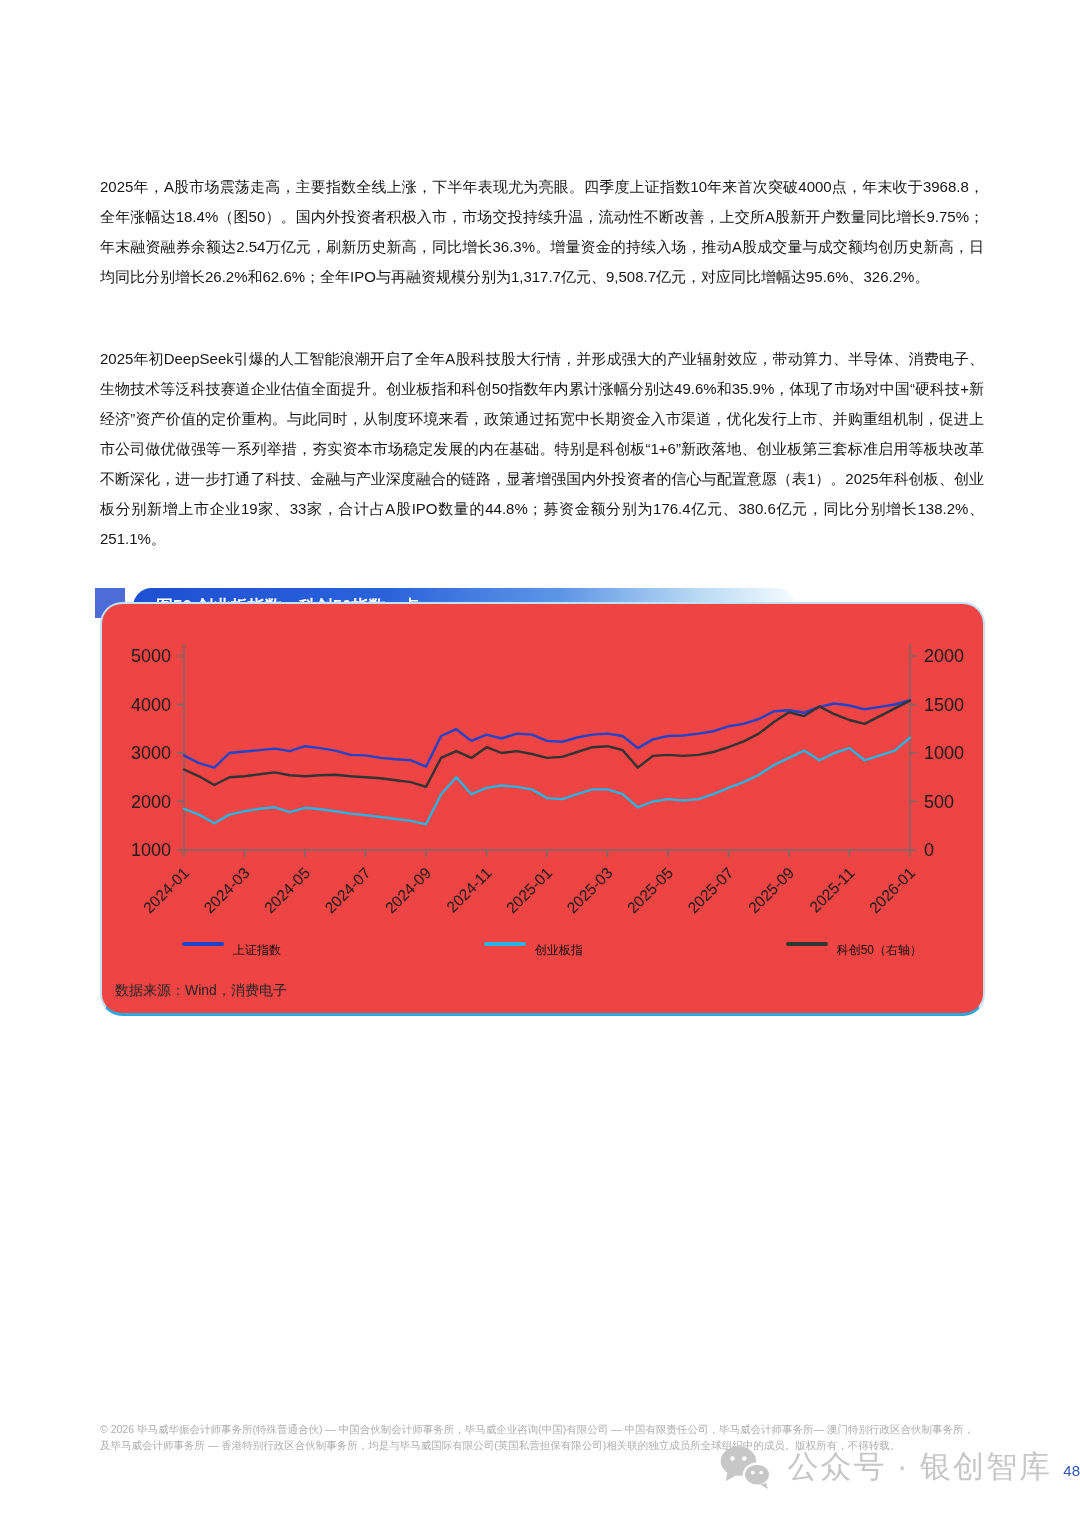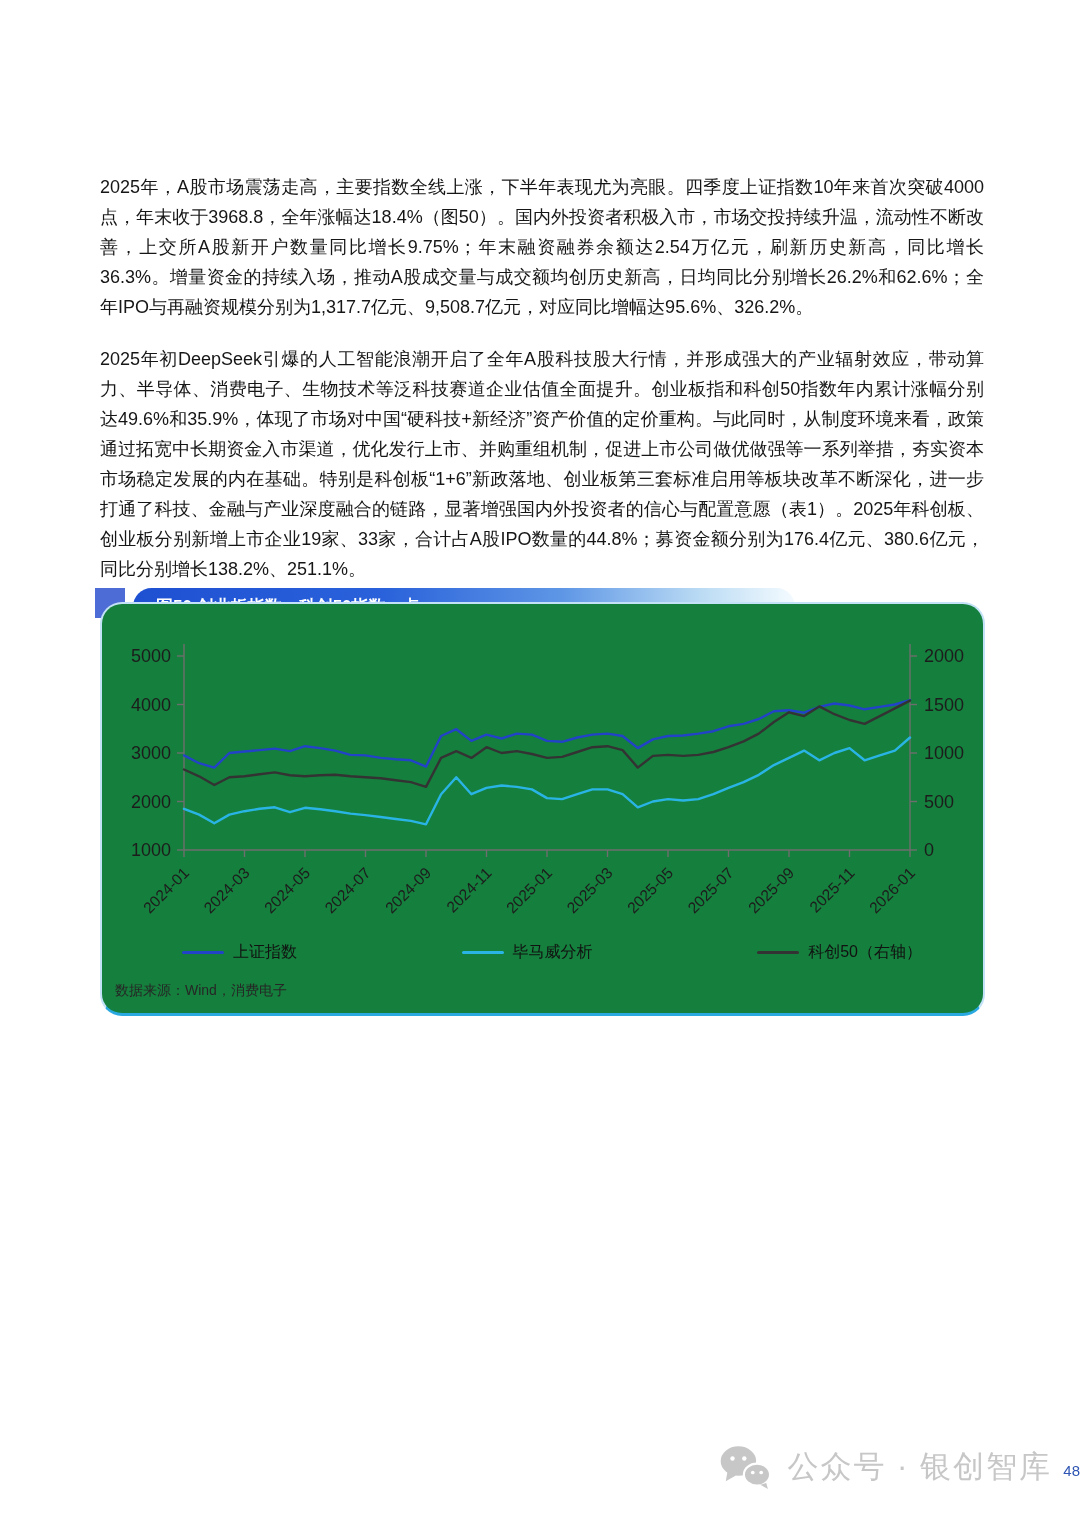--- a/index.html
+++ b/index.html
@@ -4,52 +4,52 @@
 <style>
   * { margin:0; padding:0; box-sizing:border-box; }
   html,body { background:#ffffff; }
   body { font-family:"Liberation Sans","DejaVu Sans",sans-serif; }
   .page {
     position:relative; width:1080px; height:1515px; background:#ffffff;
     overflow:hidden; margin:0 auto;
   }
   .body-text {
     position:absolute; left:100px; width:884px;
-    font-size:18px; line-height:30px; color:#161616; font-weight:500;
+    font-size:15px; line-height:30px; color:#161616; font-weight:500;
     text-align:justify;
   }
   .p1 { top:172px; }
   .p2 { top:344px; }
 
   
   .fig-card {
     position:absolute; left:100px; top:602px; width:885px; height:414px;
     border:2px solid #c3e2f7; border-bottom:3px solid #2aa9e1;
-    border-radius:22px; background:#15803d;
+    border-radius:22px; background:#ef4444;
   }
   .fig-sq { position:absolute; }
   .sq-blue  { left:95px;  top:588px; width:30px; height:30px; background:#4d6cd5; }
   .sq-cyan  { left:113px; top:605px; width:26px; height:26px; background:#3bb3e7; }
   .sq-over  { left:113px; top:605px; width:12px; height:13px; background:#2c50c2; }
   .fig-pill {
     position:absolute; left:133px; top:588px; width:662px; height:37px;
     border-radius:19px;
     background:linear-gradient(90deg,#1e50d2 0%,#2a62db 38%,#5f97e6 65%,#bcdcf4 86%,#f4fbff 100%);
     color:#ffffff; font-size:17px; font-weight:bold; line-height:37px;
     padding-left:23px;
   }
   #chart-svg { position:absolute; left:0; top:22px; width:885px; height:312px; }
   #chart-svg text.ax { font-size:18px; fill:#1c1c1c; font-family:"Liberation Sans","DejaVu Sans",sans-serif; }
   #chart-svg text.axx { font-size:15.5px; fill:#1c1c1c; font-family:"Liberation Sans","DejaVu Sans",sans-serif; }
 
   .legend {
     position:absolute; left:80px; top:338px; width:740px;
     display:flex; justify-content:space-between;
   }
-  .legend-item { display:flex; align-items:center; font-size:16px; color:#111; }
+  .legend-item { display:flex; font-size:12px; color:#111; }
   .swatch { display:inline-block; width:42px; height:3.5px; margin-right:9px; border-radius:2px; }
 
   .fig-source {
     position:absolute; left:13px; top:378px; font-size:14px; color:#262626;
   }
 
   
   .footer-note {
     position:absolute; left:100px; top:1421px; width:882px;
     font-size:10.5px; line-height:16px; color:#b0aeae;
@@ -134,31 +134,35 @@
         <polyline points="82.0,143.5 97.1,150.3 112.3,159.0 127.4,151.3 142.5,150.3 157.6,148.3 172.8,146.4 187.9,149.3 203.0,150.3 218.1,149.3 233.3,148.8 248.4,150.3 263.5,151.3 278.6,152.2 293.8,154.2 308.9,156.1 324.0,160.9 339.1,131.9 354.3,125.1 369.4,131.9 384.5,121.2 399.6,127.0 414.8,125.1 429.9,128.0 445.0,131.9 460.1,130.9 475.3,126.0 490.4,121.2 505.5,120.2 520.6,124.1 535.8,141.6 550.9,129.9 566.0,128.9 581.1,129.9 596.3,128.9 611.4,126.0 626.5,121.2 641.6,115.4 656.8,107.6 671.9,96.0 687.0,86.3 702.1,90.1 717.3,80.4 732.4,88.2 747.5,94.0 762.6,97.9 777.8,90.1 792.9,82.4 808.0,74.6" fill="none" stroke="#333333" stroke-width="2.4" stroke-linejoin="round" stroke-linecap="round"></polyline>
       </svg>
 
     <div class="legend">
       <div class="legend-item">
         <span class="swatch" style="background: rgb(34, 67, 200);"></span>
         <span>上证指数</span>
       </div>
       <div class="legend-item">
         <span class="swatch" style="background: rgb(42, 180, 230);"></span>
-        <span>毕马威分析</span>
+        <span>创业板指</span>
       </div>
       <div class="legend-item">
         <span class="swatch" style="background: rgb(51, 51, 51);"></span>
         <span>科创50（右轴）</span>
       </div>
     </div>
 
     <div class="fig-source">数据来源：Wind，消费电子</div>
   </div>
 
+  <div class="footer-note">
+    <div>© 2026 毕马威华振会计师事务所(特殊普通合伙) — 中国合伙制会计师事务所，毕马威企业咨询(中国)有限公司 — 中国有限责任公司，毕马威会计师事务所— 澳门特别行政区合伙制事务所，</div>
+    <div>及毕马威会计师事务所 — 香港特别行政区合伙制事务所，均是与毕马威国际有限公司(英国私营担保有限公司)相关联的独立成员所全球组织中的成员。版权所有，不得转载。</div>
+  </div>
 
   <div class="page-num">48</div>
 
   <div class="watermark">
     <svg width="54" height="46" viewBox="0 0 64 54">
       <ellipse cx="23" cy="20" rx="21" ry="17.5" fill="#c7c7c7"></ellipse>
       <path d="M10 33 L8 44 L20 37 Z" fill="#c7c7c7"></path>
       <circle cx="16" cy="17" r="2.6" fill="#ffffff"></circle>
       <circle cx="30" cy="17" r="2.6" fill="#ffffff"></circle>
       <ellipse cx="45" cy="36" rx="15.5" ry="13" fill="#c7c7c7" stroke="#ffffff" stroke-width="2.5"></ellipse>

